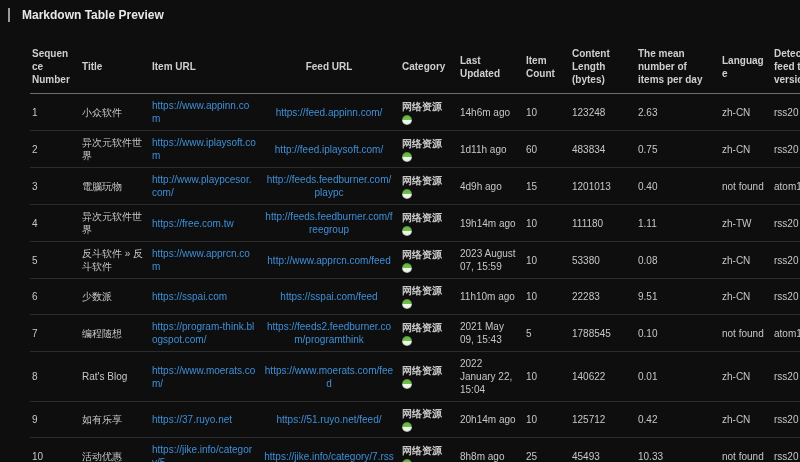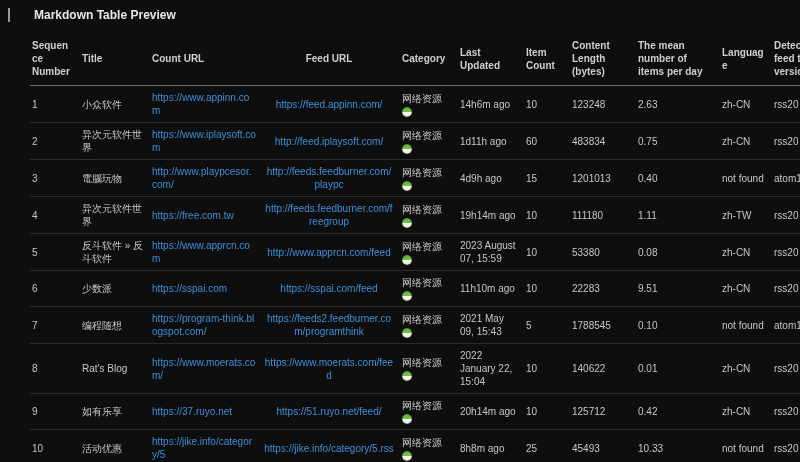--- a/index.html
+++ b/index.html
@@ -5,22 +5,22 @@
   html,body{margin:0;padding:0;}
   body{
     width:800px;height:462px;overflow:hidden;
     background:#0e0e0e;color:#cccccc;
     font-family:"Liberation Sans","DejaVu Sans",sans-serif;
     font-size:10px;
   }
   .preview{padding:6px 6px 0 8px;}
   .page-title{
     font-size:12px;font-weight:bold;color:#e8e8e8;
-    border-left:2px solid #9a9a9a;padding-left:24px;
-    margin:2px 0 12px 0;line-height:14px;
+    border-left:2px solid #9a9a9a;padding-left:12px;
+    margin:2px 0 20px 0;line-height:14px;
   }
   table{
     border-collapse:collapse;table-layout:fixed;
     margin-left:22px;width:768px;
   }
   th,td{
     text-align:left;vertical-align:middle;
     padding:5px 6px 5px 2px;line-height:1.3;
     word-wrap:break-word;overflow-wrap:break-word;
   }
@@ -37,38 +37,38 @@
   .c-cat{width:50px;}
   .c-upd{width:58px;}
   .c-item{width:38px;}
   .c-len{width:58px;}
   .c-mean{width:76px;}
   .c-lang{width:44px;}
   .c-type{width:64px;}
   th.c-seq,td.c-seq{padding-right:8px;}
   a.url{color:#3f8fd8;text-decoration:none;word-break:break-all;}
   td.urlcell{word-break:break-all;}
-  .cat-wrap{display:flex;flex-direction:column;align-items:flex-start;gap:2px;}
+  .cat-wrap{display:flex;flex-direction:column;align-items:flex-start;gap:2px;font-weight:bold;}
   .cat-ball{
     width:10px;height:10px;border-radius:50%;display:inline-block;
     background:linear-gradient(180deg,#5fae3e 0%,#74c24d 48%,#f2faee 52%,#e3f1da 100%);
     box-shadow:0 0 1px #000 inset;
   }
 </style>
 </head>
 <body>
 
 <div class="preview">
   <div class="page-title">Markdown Table Preview</div>
   <table>
     <thead>
       <tr id="header-row">
           <th class="c-seq">Sequence Number</th>
           <th class="c-title">Title</th>
-          <th class="c-site">Count URL</th>
+          <th class="c-site">Item URL</th>
           <th class="c-feed">Feed URL</th>
           <th class="c-cat">Category</th>
           <th class="c-upd">Last Updated</th>
           <th class="c-item">Item Count</th>
           <th class="c-len">Content Length (bytes)</th>
           <th class="c-mean">The mean number of items per day</th>
           <th class="c-lang">Language</th>
           <th class="c-type">Detected feed type version</th>
         </tr>
     </thead>
@@ -232,21 +232,21 @@
           <td class="c-item">10</td>
           <td class="c-len">125712</td>
           <td class="c-mean">0.42</td>
           <td class="c-lang">zh-CN</td>
           <td class="c-type">rss20</td>
         </tr>
         <tr>
           <td class="c-seq">10</td>
           <td class="c-title">活动优惠</td>
           <td class="c-site urlcell"><a class="url" href="#">https://jike.info/category/5</a></td>
-          <td class="c-feed urlcell"><a class="url" href="#">https://jike.info/category/5.rss</a></td>
+          <td class="c-feed urlcell"><a class="url" href="#">https://jike.info/category/7.rss</a></td>
           <td class="c-cat">
             <span class="cat-wrap">
               <span>网络资源</span>
               <span class="cat-ball"></span>
             </span>
           </td>
           <td class="c-upd">8h8m ago</td>
           <td class="c-item">25</td>
           <td class="c-len">45493</td>
           <td class="c-mean">10.33</td>

